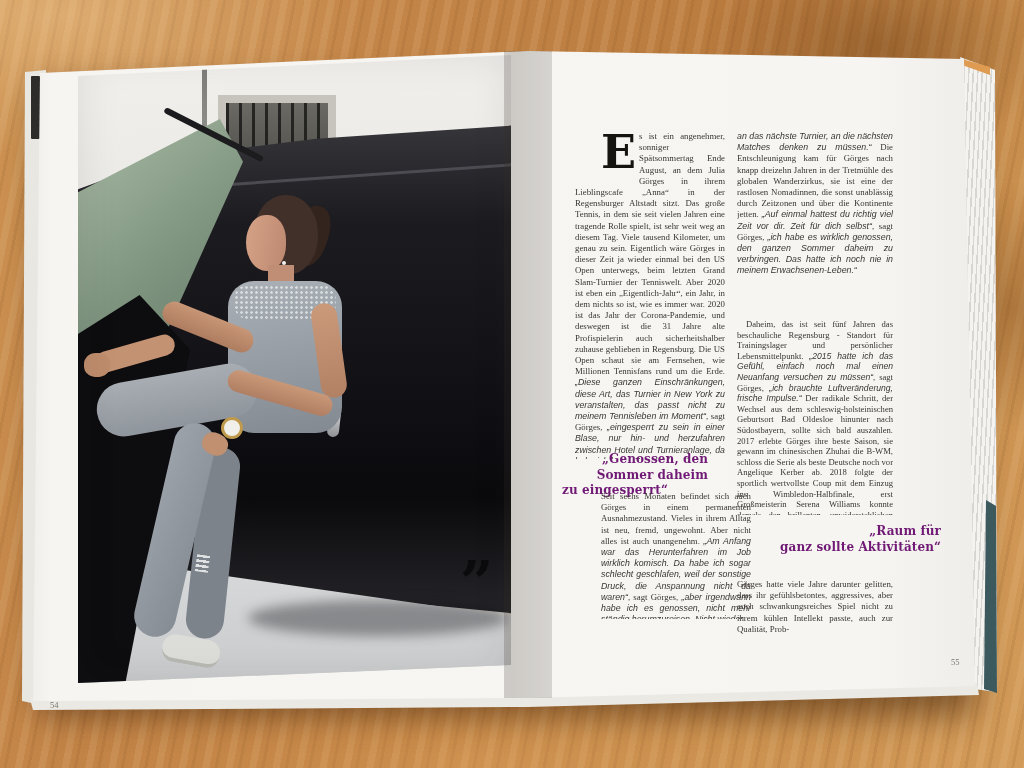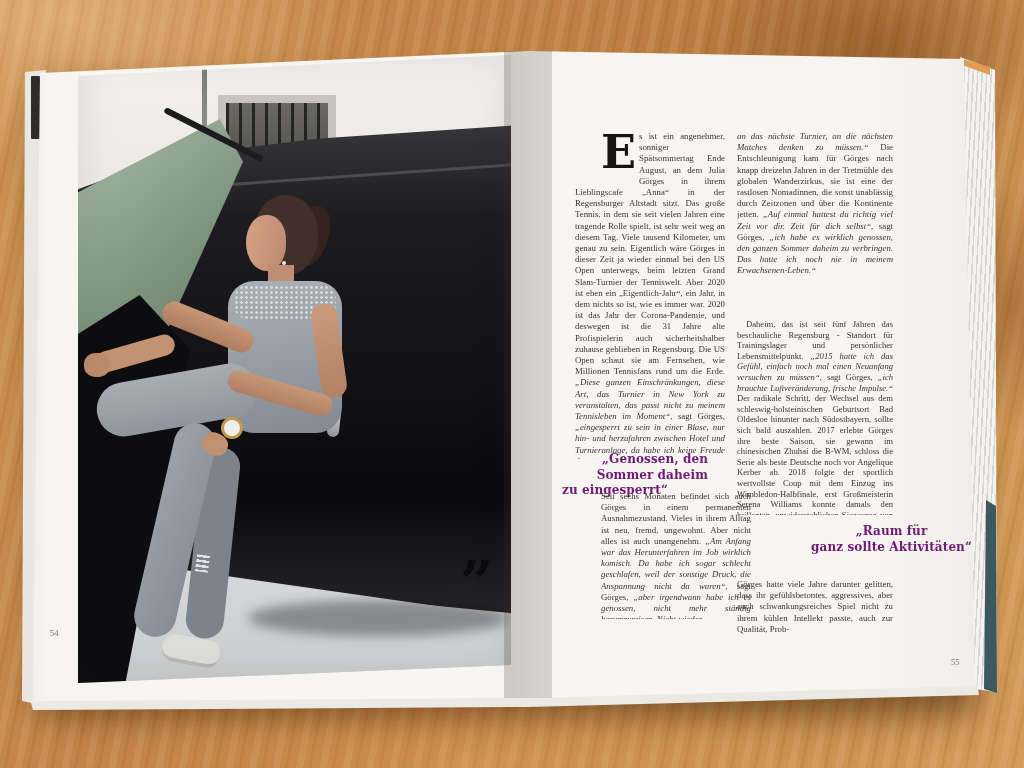--- a/index.html
+++ b/index.html
@@ -90,36 +90,36 @@
     border-bottom:4px solid #b9b9b4;transform:rotate(10deg);}
   
   .quote-glyph{left:382px;top:498px;font-family:"DejaVu Serif",serif;font-weight:700;
     font-size:58px;line-height:58px;color:#0b0b0d;}
   .photo-caption{left:252px;top:563px;width:163px;text-align:right;
     font-family:"DejaVu Serif",serif;font-weight:700;font-size:14.5px;line-height:17.5px;
     color:#2c2823;letter-spacing:.2px;}
   
   .body-text{font-family:"Liberation Serif",serif;font-size:8.8px;line-height:11.2px;
     color:#3a3631;text-align:justify;hyphens:auto;overflow:hidden;}
-  .body-text i{font-family:Liberation Serif, serif;}
+  .body-text i{font-family:Liberation Sans, sans-serif;}
   .dropcap{left:601px;top:129px;font-family:"DejaVu Serif",serif;font-weight:700;
     font-size:46px;line-height:46px;color:#16140f;}
   .c1p1{left:575px;top:131px;width:150px;height:328px;}
   .c1p1::before{content:"";float:left;width:64px;height:47px;}
   .pullquote{font-family:"DejaVu Serif",serif;font-weight:700;font-size:12px;
     line-height:15.5px;color:#701a75;letter-spacing:.1px;}
   .pq1{left:543px;top:452px;width:165px;text-align:right;}
   .pq1 .pq-line2{padding-right:40px;}
   .c1p2{left:601px;top:491px;width:150px;height:128px;}
   .c2p1{left:737px;top:131px;width:156px;height:188px;}
   .c2p2{left:737px;top:319px;width:156px;height:196px;font-size:8.6px;line-height:10.6px;text-indent:9px;}
-  .pq2{left:804px;top:524px;width:175px;text-align:center;}
+  .pq2{left:766px;top:524px;width:175px;text-align:right;}
   .c2p3{left:737px;top:579px;width:156px;height:58px;}
   .pagenum{font-family:"Liberation Serif",serif;font-size:8.5px;color:#78756f;}
-  .pn-left{left:50px;top:628px;}
+  .pn-left{left:50px;top:700px;}
   .pn-right{left:951px;top:657px;}
 </style>
 </head>
 <body>
 
 <div class="abs mag-shadow"></div>
 
 <div class="layer stack-left"></div>
 <div class="abs edge-black-bar"></div>
 <div class="abs edge-pink-line"></div>

